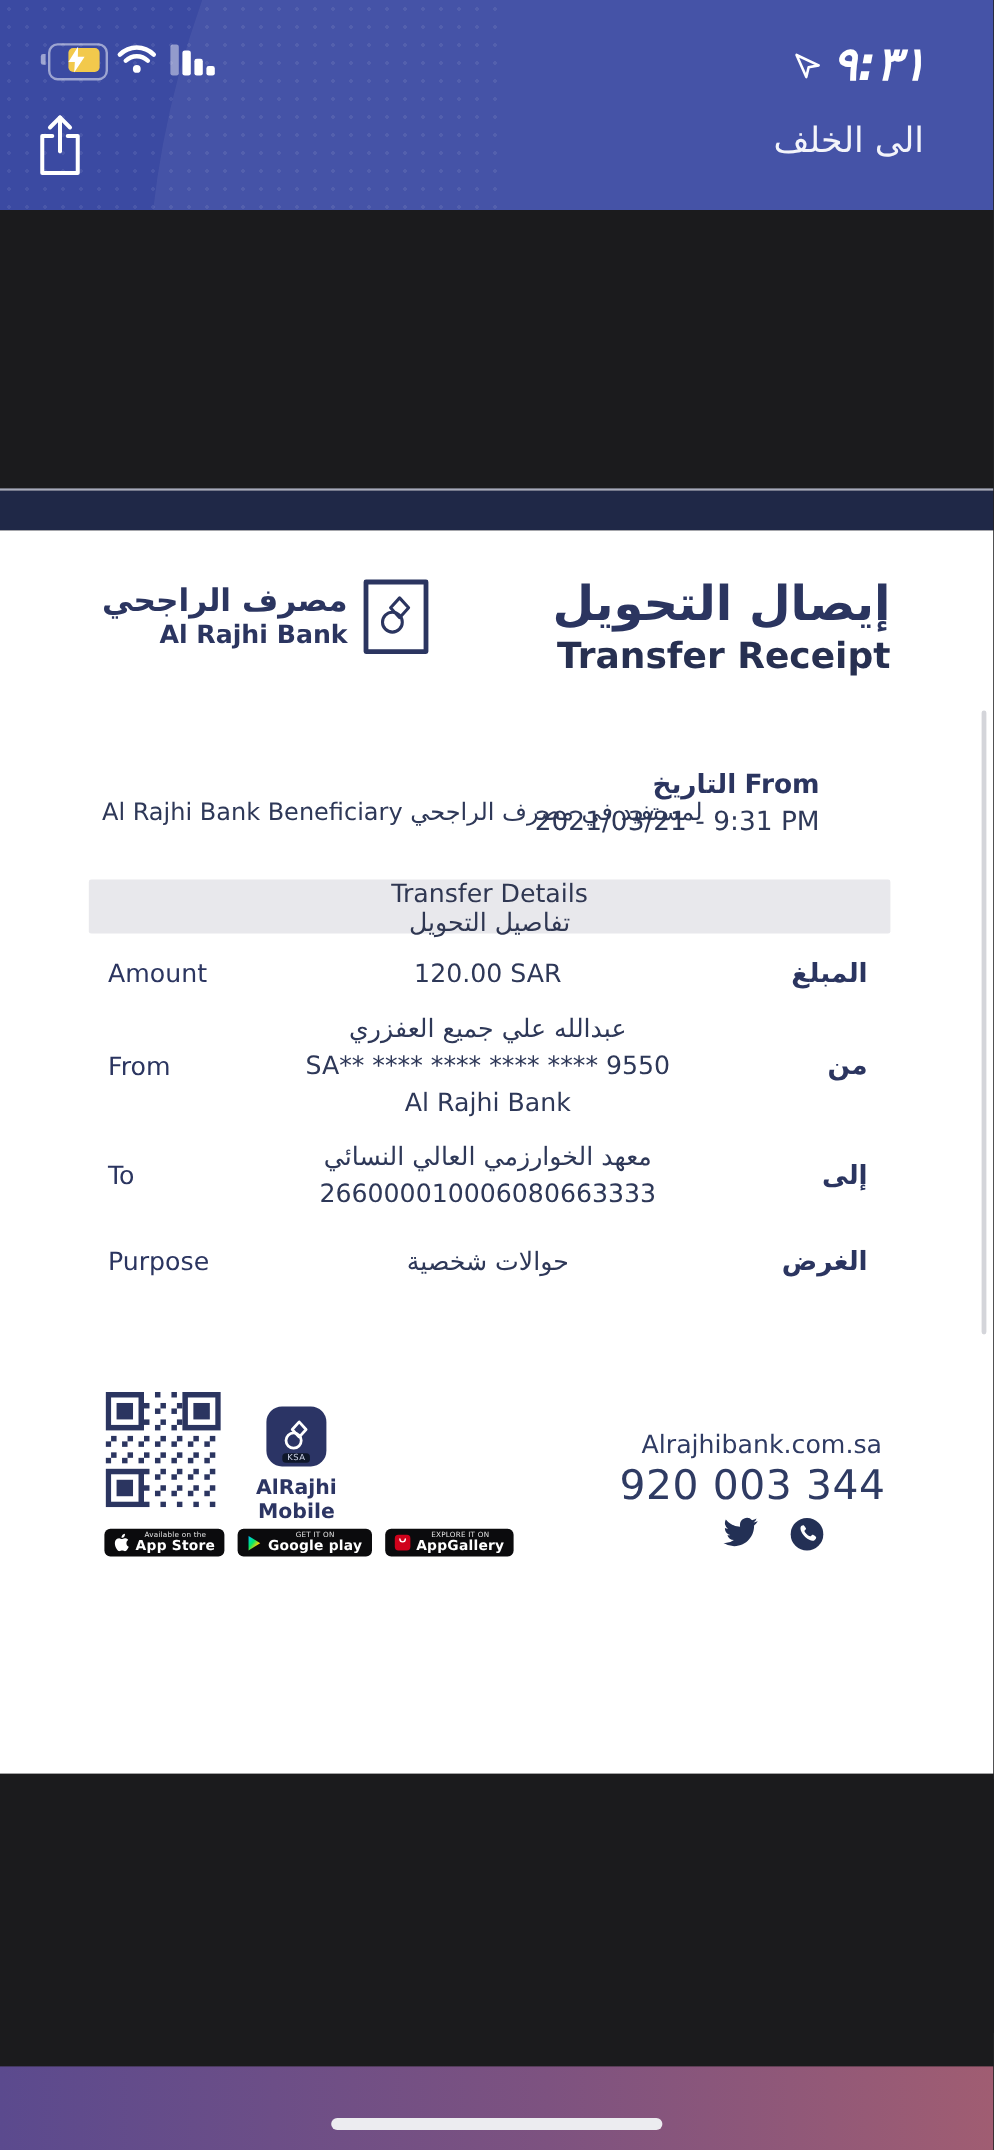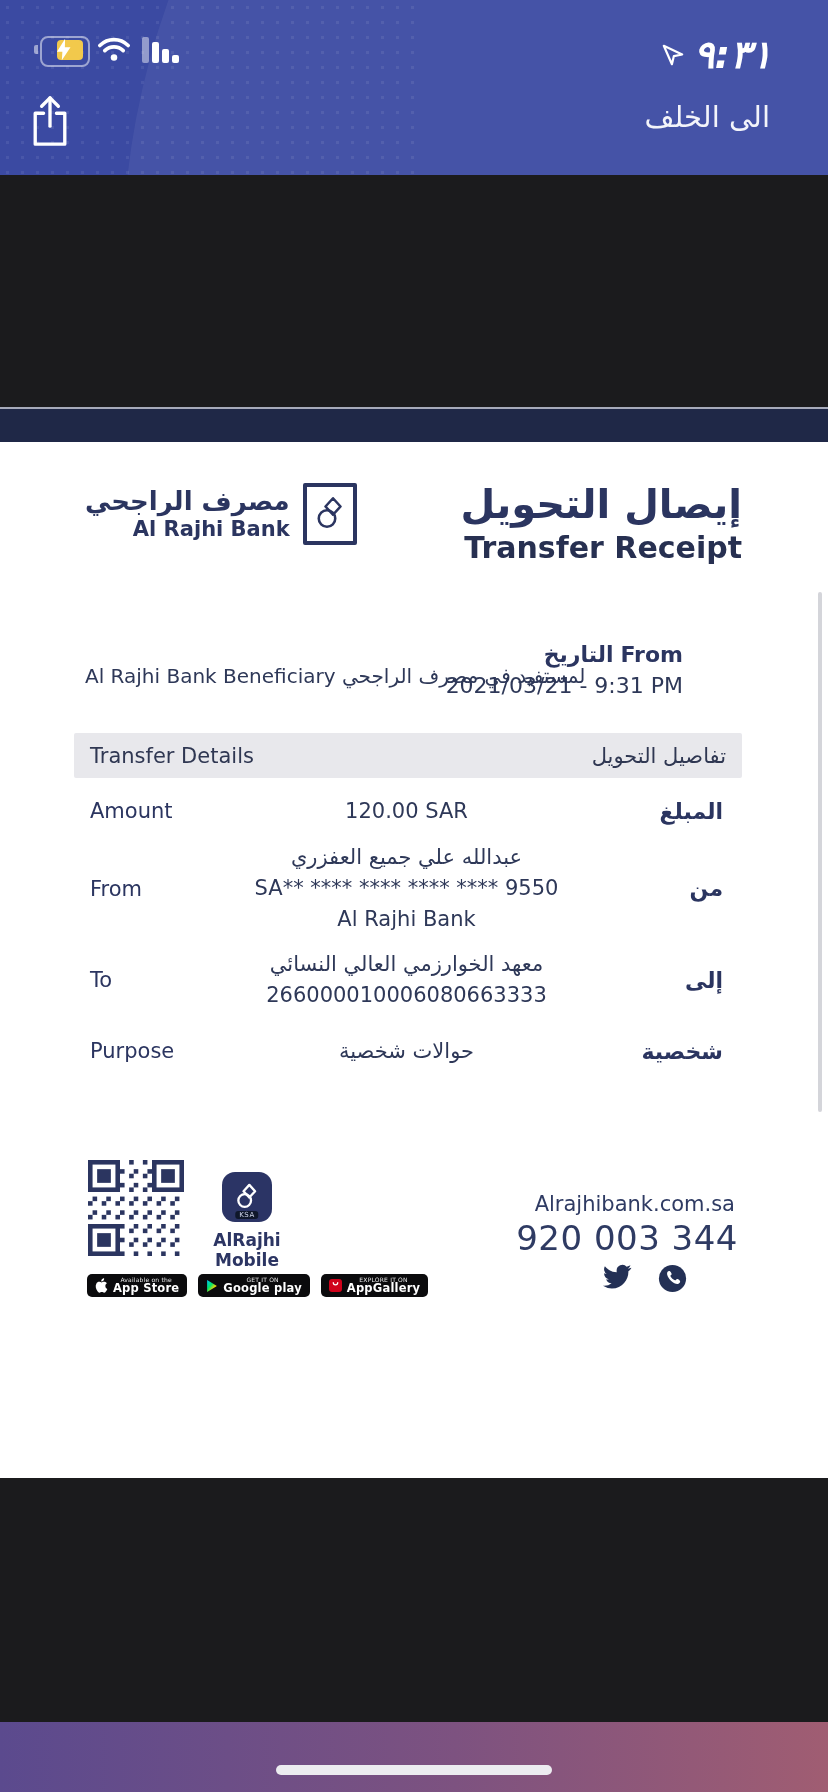--- a/index.html
+++ b/index.html
@@ -40,21 +40,21 @@
   .logo-en{font-size:21px;font-weight:600;line-height:26px;}
   .logo-box{width:46px;height:54px;border:4px solid #2b3560;border-radius:2px;display:flex;align-items:center;justify-content:center;}
   .title-block{position:absolute;right:86px;top:38px;text-align:right;}
   .title-ar{font-size:40px;font-weight:700;line-height:48px;}
   .title-en{font-size:30px;font-weight:700;line-height:40px;color:#273051;}
   .date-label{position:absolute;right:145px;top:200px;display:flex;gap:7px;font-size:22px;font-weight:700;}
   .date-value{position:absolute;right:145px;top:231px;font-size:22px;color:#2e3858;}
   .benef-note{position:absolute;left:85px;top:222px;font-size:20px;color:#2e3858;}
   .section-bar{position:absolute;left:74px;top:291px;width:668px;height:45px;background:#e8e8ec;border-radius:2px;
       display:flex;align-items:center;justify-content:space-between;padding:0 16px;box-sizing:border-box;
-      font-size:21px;color:#2f3752;}
+      font-size:21px;color:#2f3752;flex-direction:column;}
   .trow{position:absolute;left:90px;width:633px;display:flex;align-items:center;}
   .trow .l{width:150px;font-size:21px;font-weight:400;text-align:left;}
   .trow .c{flex:1;text-align:center;font-size:21px;color:#2e3858;line-height:31px;}
   .trow .r{width:150px;font-size:22px;font-weight:700;text-align:right;}
   .row-amount{top:352px;height:34px;}
   .row-from{top:399px;height:95px;}
   .row-to{top:505px;height:66px;}
   .row-purpose{top:592px;height:34px;}
   
   .qr{position:absolute;left:88px;top:718px;width:96px;height:96px;}
@@ -188,21 +188,21 @@
       <div class="c">
         <div dir="rtl">معهد الخوارزمي العالي النسائي</div>
         <div>266000010006080663333</div>
       </div>
       <div class="r" dir="rtl">إلى</div>
     </div>
 
     <div class="trow row-purpose">
       <div class="l">Purpose</div>
       <div class="c" dir="rtl">حوالات شخصية</div>
-      <div class="r" dir="rtl">شخصية</div>
+      <div class="r" dir="rtl">الغرض</div>
     </div>
 
     <svg class="qr" viewBox="0 0 21 21">
         <rect x="0" y="0" width="7" height="7" fill="#2b3560"></rect>
         <rect x="1" y="1" width="5" height="5" fill="#fff"></rect>
         <rect x="2" y="2" width="3" height="3" fill="#2b3560"></rect>
         <rect x="14" y="0" width="7" height="7" fill="#2b3560"></rect>
         <rect x="15" y="1" width="5" height="5" fill="#fff"></rect>
         <rect x="16" y="2" width="3" height="3" fill="#2b3560"></rect>
         <rect x="0" y="14" width="7" height="7" fill="#2b3560"></rect>

